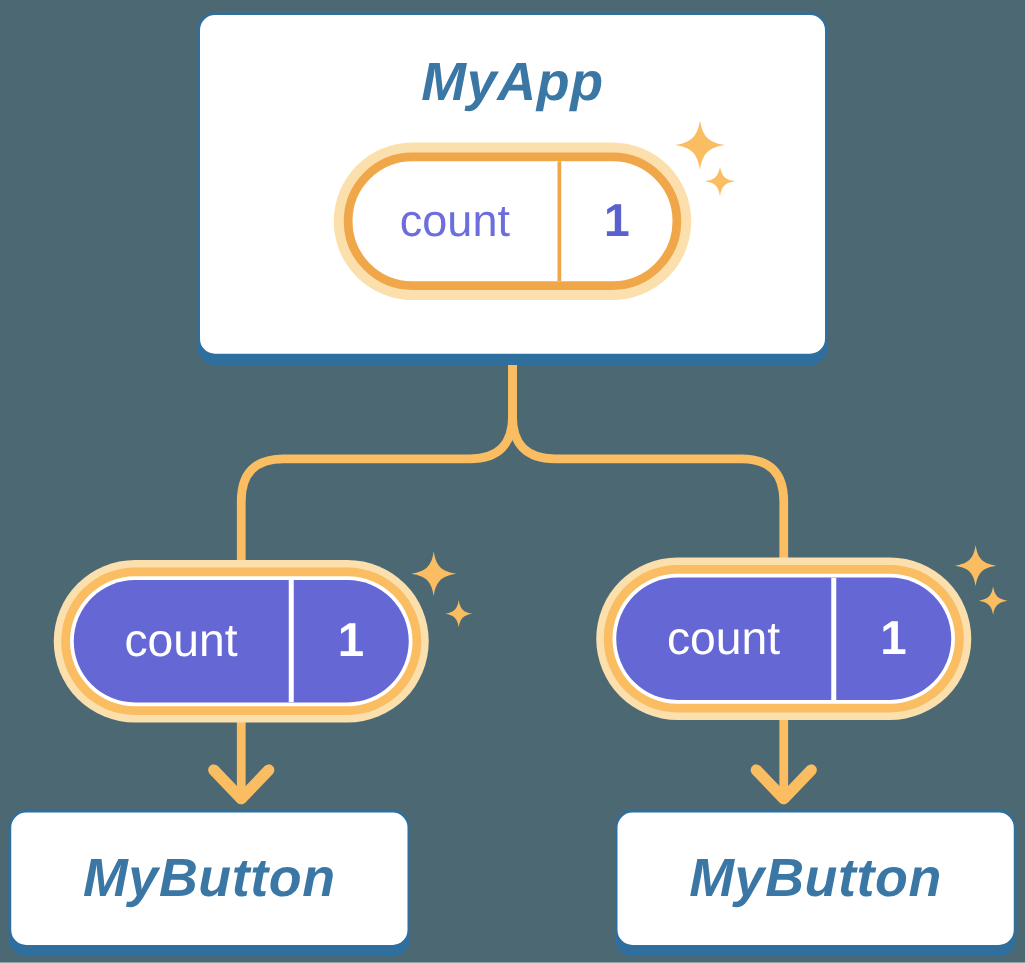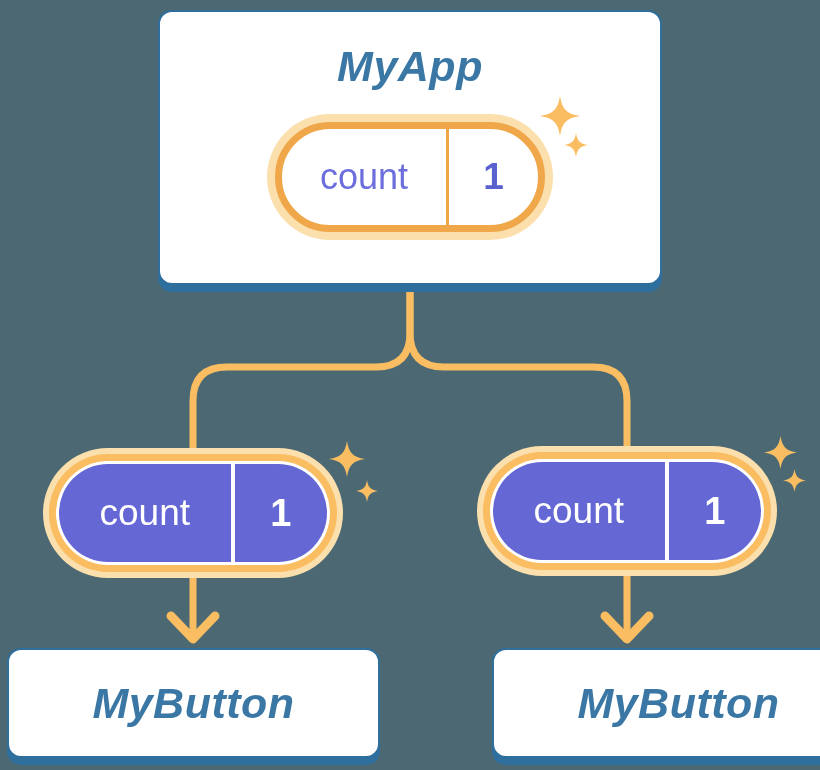--- a/index.html
+++ b/index.html
@@ -17,21 +17,21 @@
   .connectors .arrowhead { stroke-width:9px; stroke-linecap:round; stroke-linejoin:round; }
 
   
   .card {
     position:absolute; background:#FFFFFF;
     border:2.5px solid #2E6F9E; border-radius:14px;
     box-shadow:0 7px 0 0 #2E6F9E;
     box-sizing:border-box; z-index:2;
   }
   .card-root { left:158px; top:10px; width:504px; height:275px; }
-  .card-child { width:373px; height:110px; top:648px;
+  .card-child { width:321px; height:110px; top:648px;
     display:flex; align-items:center; justify-content:center; }
   .card-child-left  { left:7px; }
   .card-child-right { left:492px; }
   .card-title {
     position:absolute; top:30px; left:0; width:100%;
     text-align:center; font-size:43px; font-weight:600;
     color:#3A77A5; letter-spacing:0.5px;font-style:italic;
   }
   .card-child .card-title { position:static; width:auto; top:auto; }
 

